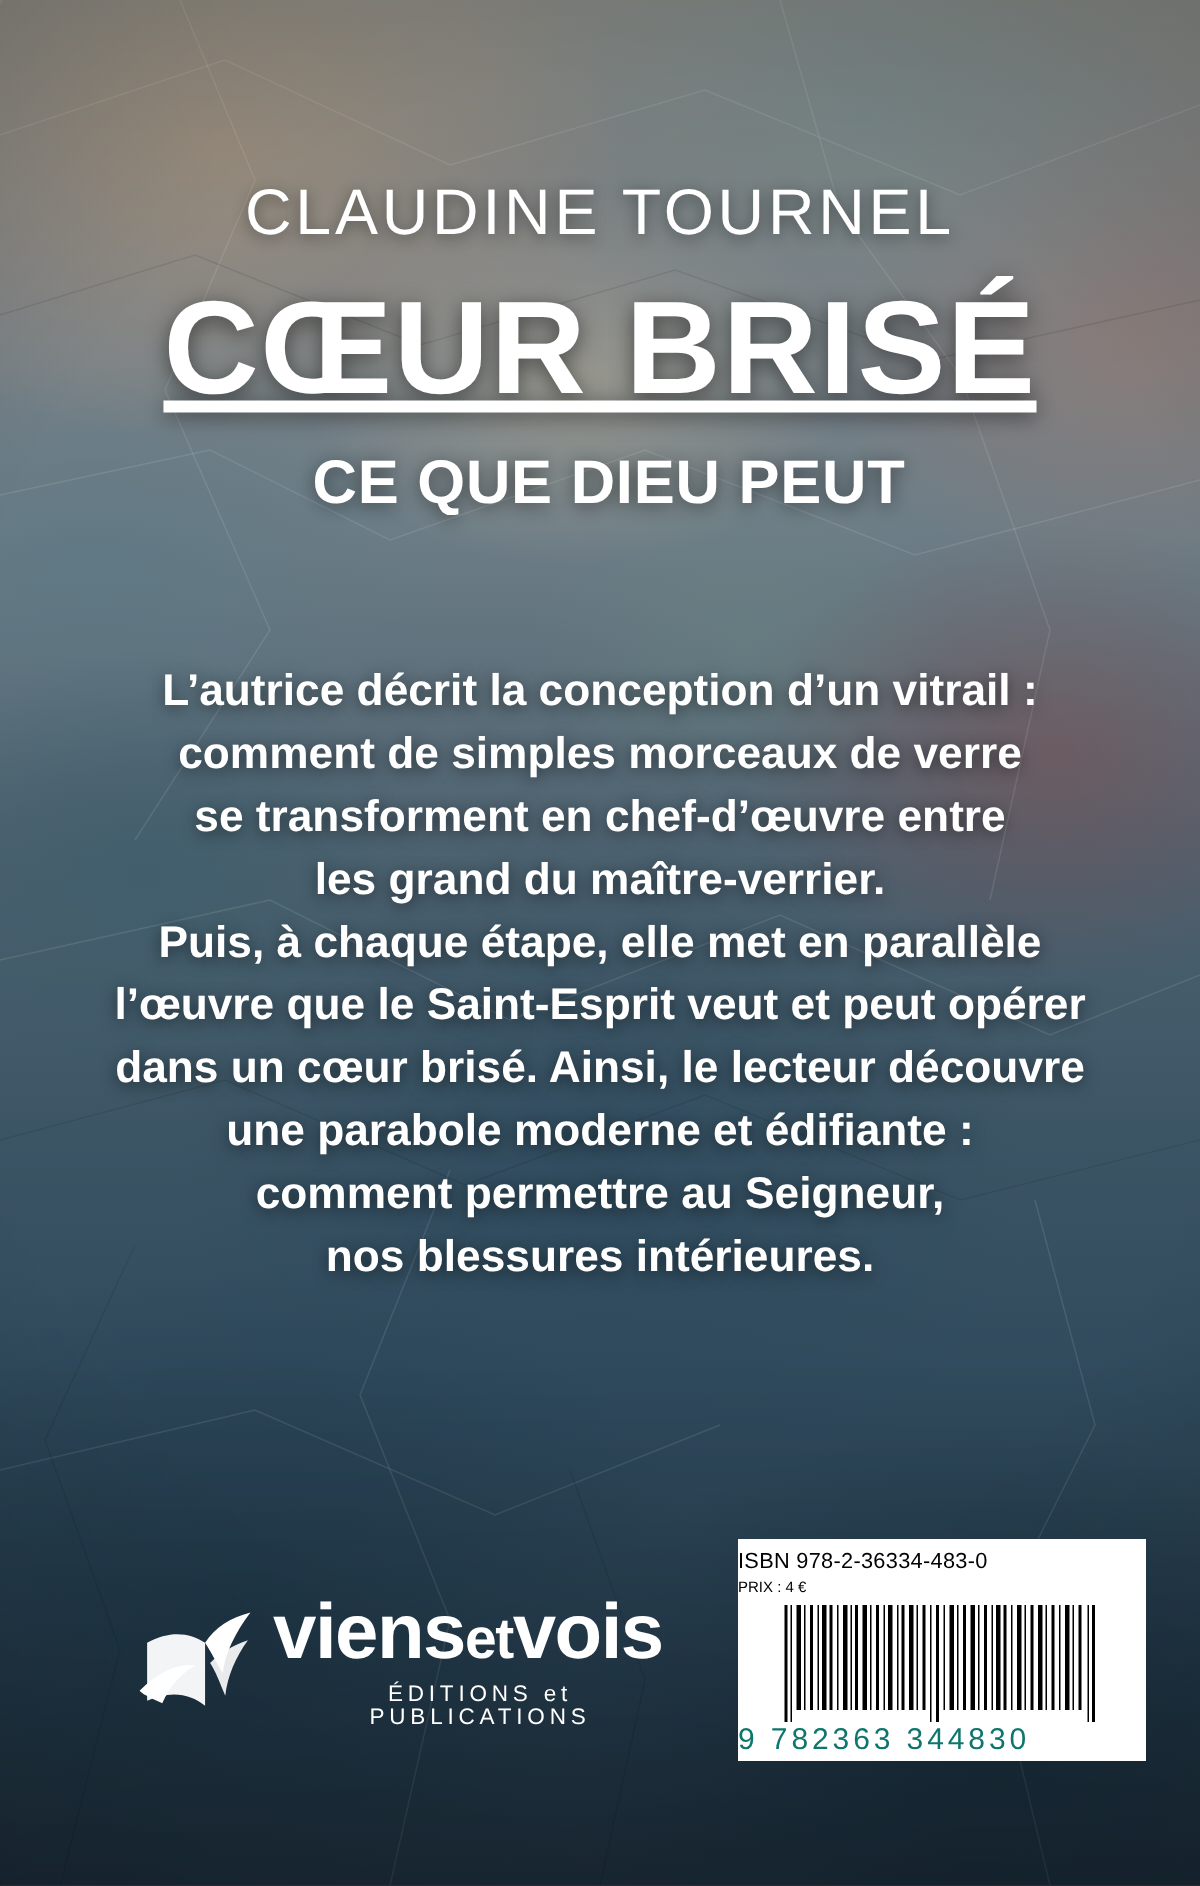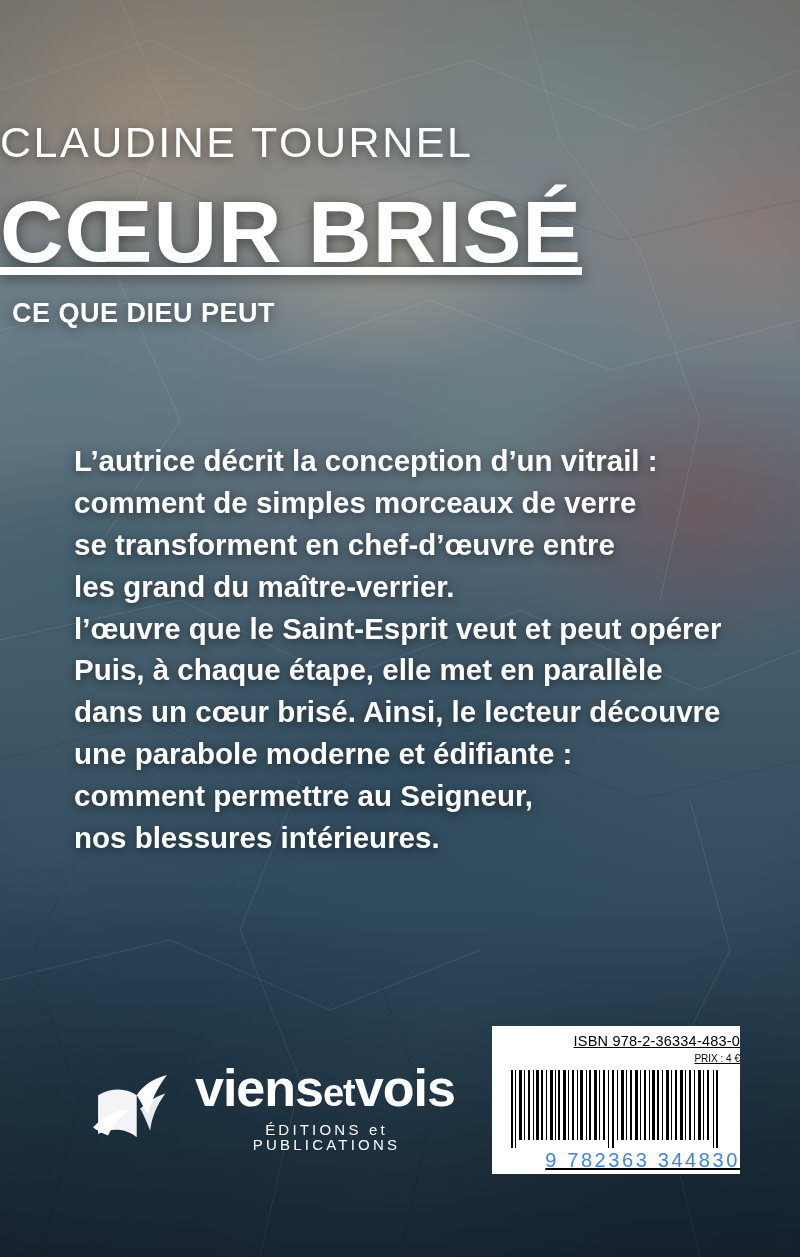--- a/index.html
+++ b/index.html
@@ -67,21 +67,21 @@
     inset: 0;
     background:
       radial-gradient(ellipse 120% 90% at 50% 45%, rgba(0,0,0,0) 45%, rgba(0,0,0,0.28) 100%),
       linear-gradient(180deg, rgba(0,0,0,0.10), rgba(0,0,0,0) 20%, rgba(0,0,0,0) 72%, rgba(0,0,0,0.30));
   }
 
   
   .content {
     position: absolute;
     inset: 0;
-    text-align: left;
+    text-align: center;
   }
   .author {
     position: absolute;
     top: 118px;
     left: 0;
     right: 0;
     font-size: 43px;
     letter-spacing: 2.5px;
     font-weight: 400;
     text-shadow: 0 2px 10px rgba(0,0,0,.45);
@@ -96,21 +96,21 @@
     letter-spacing: 1px;
     line-height: 1;
     text-shadow: 0 3px 14px rgba(0,0,0,.50);
     text-decoration: underline;
   }
   .subtitle {
     position: absolute;
     top: 296px;
     left: 12px;
     right: 0;
-    font-size: 27px;
+    font-size: 41px;
     font-weight: 700;
     line-height: 1.26;
     letter-spacing: .5px;
     text-shadow: 0 2px 12px rgba(0,0,0,.48);
   }
   .blurb {
     position: absolute;
     top: 440px;
     left: 74px;
     right: 74px;
@@ -123,21 +123,21 @@
 
   
   .publisher {
     position: absolute;
     left: 88px;
     top: 1052px;
     width: 370px;
     height: 110px;
     display: flex;
     align-items: center;
-    gap: 23px;
+    gap: 10px;
   }
   .pub-book { width: 84px; height: 84px; flex: none; }
   .pub-text {
     display: flex;
     flex-direction: column;
     justify-content: center;
     line-height: 1;
   }
   .pub-name {
     font-size: 52px;
@@ -155,28 +155,27 @@
     letter-spacing: 3.2px;
     font-weight: 400;
     text-align: center;
   }
 
   
   .isbn-block {
     position: absolute;
     left: 492px;
     top: 1026px;
-    width: 248px;
+    width: 272px;
     height: 148px;
     background: #ffffff;
     color: #000000;
     padding: 6px 0 0;
     box-sizing: border-box;
-    text-align: right;
-    text-decoration: underline;
+    text-align: left;
   }
   .isbn-line {
     font-size: 14.5px;
     letter-spacing: .2px;
     line-height: 1.35;
     color: #000;
   }
   .price-line {
     font-size: 10px;
     line-height: 1.35;
@@ -184,21 +183,21 @@
   }
   .barcode {
     margin: 5px auto 0;
     width: 214px;
     height: 78px;
     display: block;
   }
   .barcode-digits {
     font-size: 20px;
     letter-spacing: 2.6px;
-    color: #3b82f6;
+    color: #0f766e;
     margin-top: 1px;
     font-family: "Liberation Sans", sans-serif;
   }
 </style>
 </head>
 <body>
 
 <div class="page">
 
   <div class="bg-base"></div>
@@ -233,22 +232,22 @@
 
     <div class="subtitle">
       <div>CE QUE DIEU PEUT</div>
     </div>
 
     <div class="blurb">
       <span>L’autrice décrit la conception d’un vitrail :</span>
       <span>comment de simples morceaux de verre</span>
       <span>se transforment en chef-d’œuvre entre</span>
       <span>les grand du maître-verrier.</span>
+      <span>Puis, à chaque étape, elle met en parallèle</span>
       <span>l’œuvre que le Saint-Esprit veut et peut opérer</span>
-      <span>Puis, à chaque étape, elle met en parallèle</span>
       <span>dans un cœur brisé. Ainsi, le lecteur découvre</span>
       <span>une parabole moderne et édifiante :</span>
       <span>comment permettre au Seigneur,</span>
       <span>nos blessures intérieures.</span>
     </div>
   </div>
 
   <div class="publisher">
     <svg class="pub-book" viewBox="0 0 100 100">
       <path d="M6 74 C22 58 38 52 50 54 C40 60 30 70 24 84 C16 80 10 78 6 74 Z" fill="#ffffff"></path>

